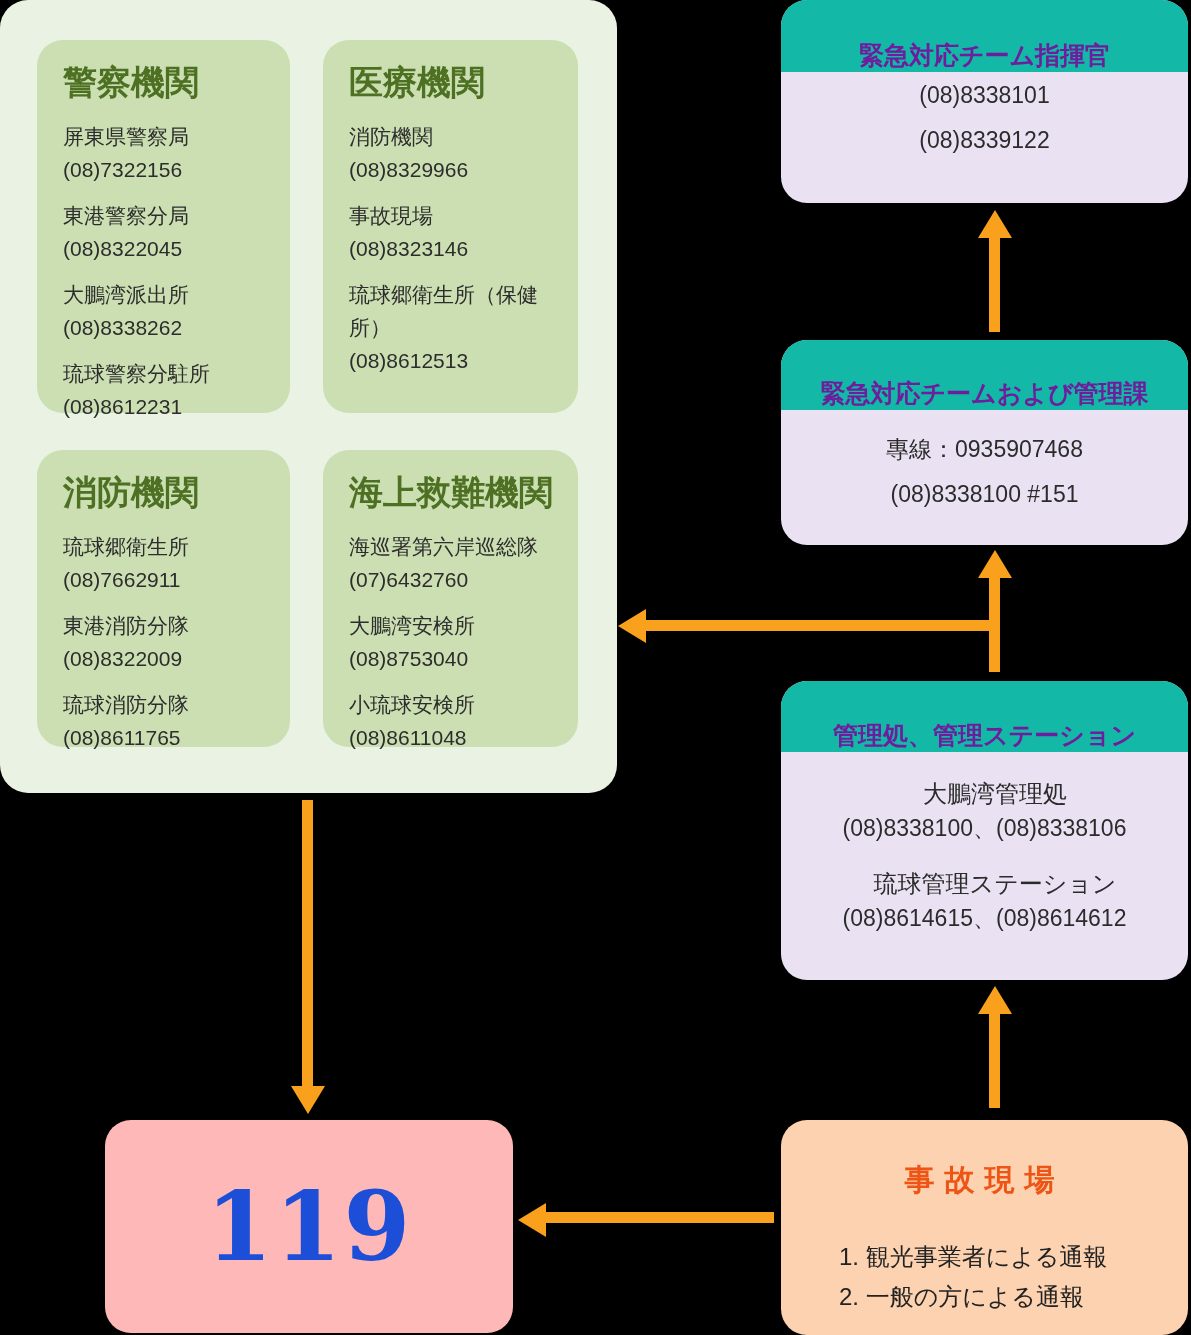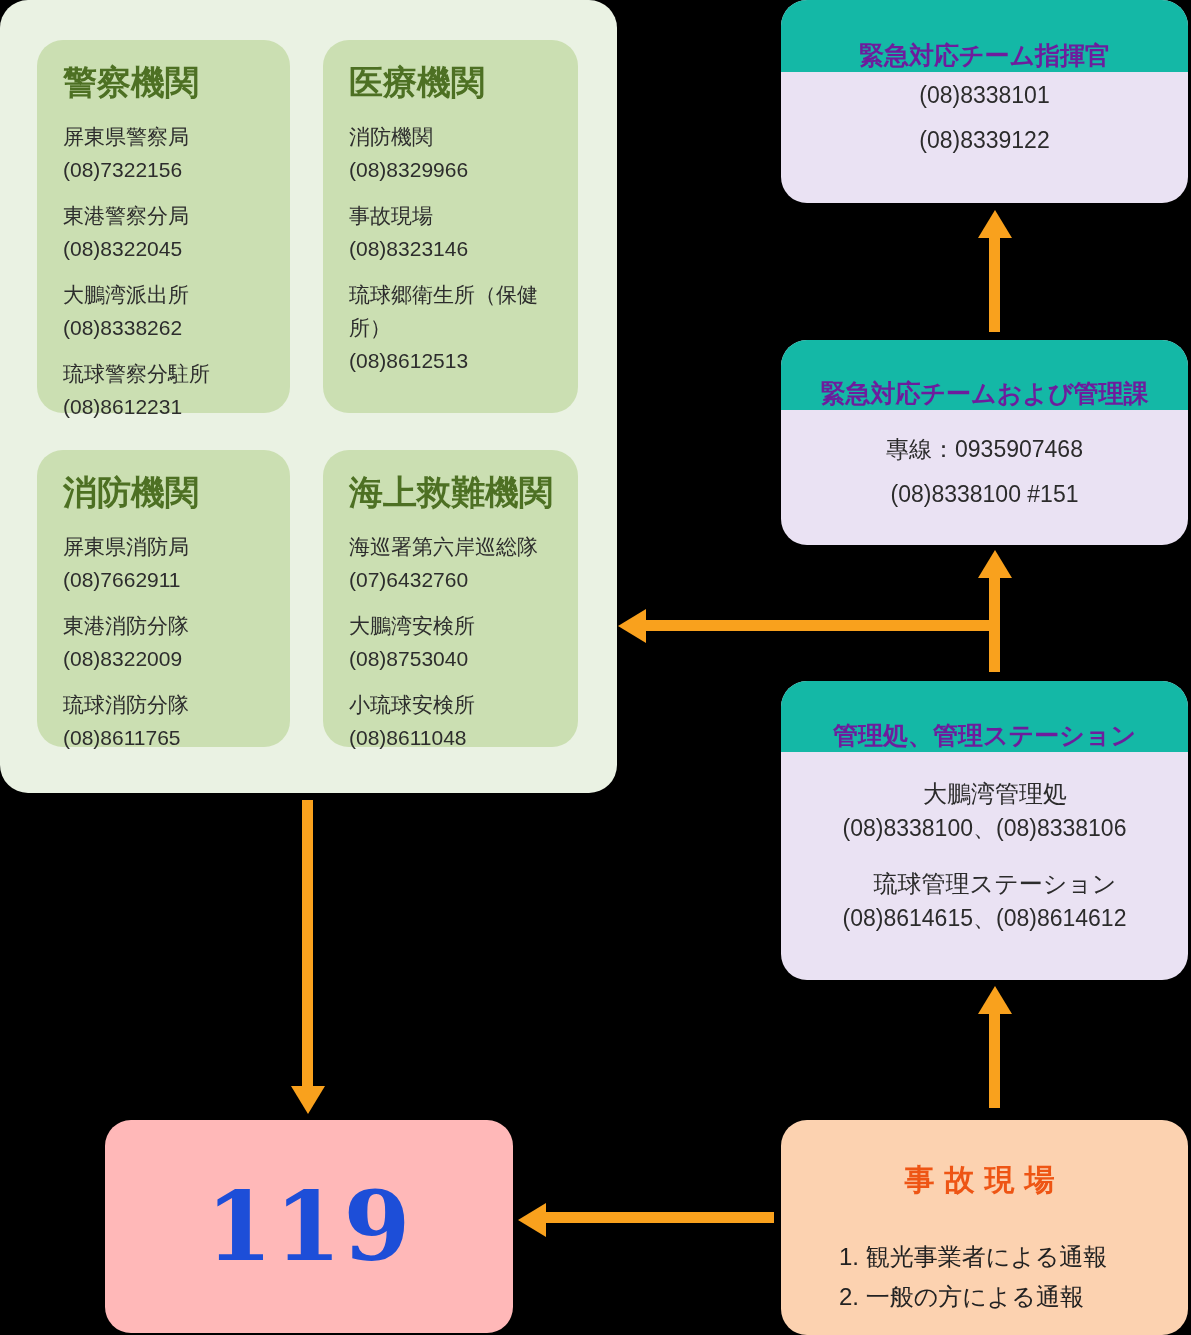--- a/index.html
+++ b/index.html
@@ -102,21 +102,21 @@
       </div>
       <div class="entry">
         <div class="entry-name">琉球郷衛生所（保健所）</div>
         <div class="entry-phone">(08)8612513</div>
       </div>
     </div>
 
     <div class="card" style="left:37px;top:450px;width:253px;height:297px;">
       <div class="card-title">消防機関</div>
       <div class="entry">
-        <div class="entry-name">屏東県消防局</div>
+        <div class="entry-name">琉球郷衛生所</div>
         <div class="entry-phone">(08)7662911</div>
       </div>
       <div class="entry">
         <div class="entry-name">東港消防分隊</div>
         <div class="entry-phone">(08)8322009</div>
       </div>
       <div class="entry">
         <div class="entry-name">琉球消防分隊</div>
         <div class="entry-phone">(08)8611765</div>
       </div>

